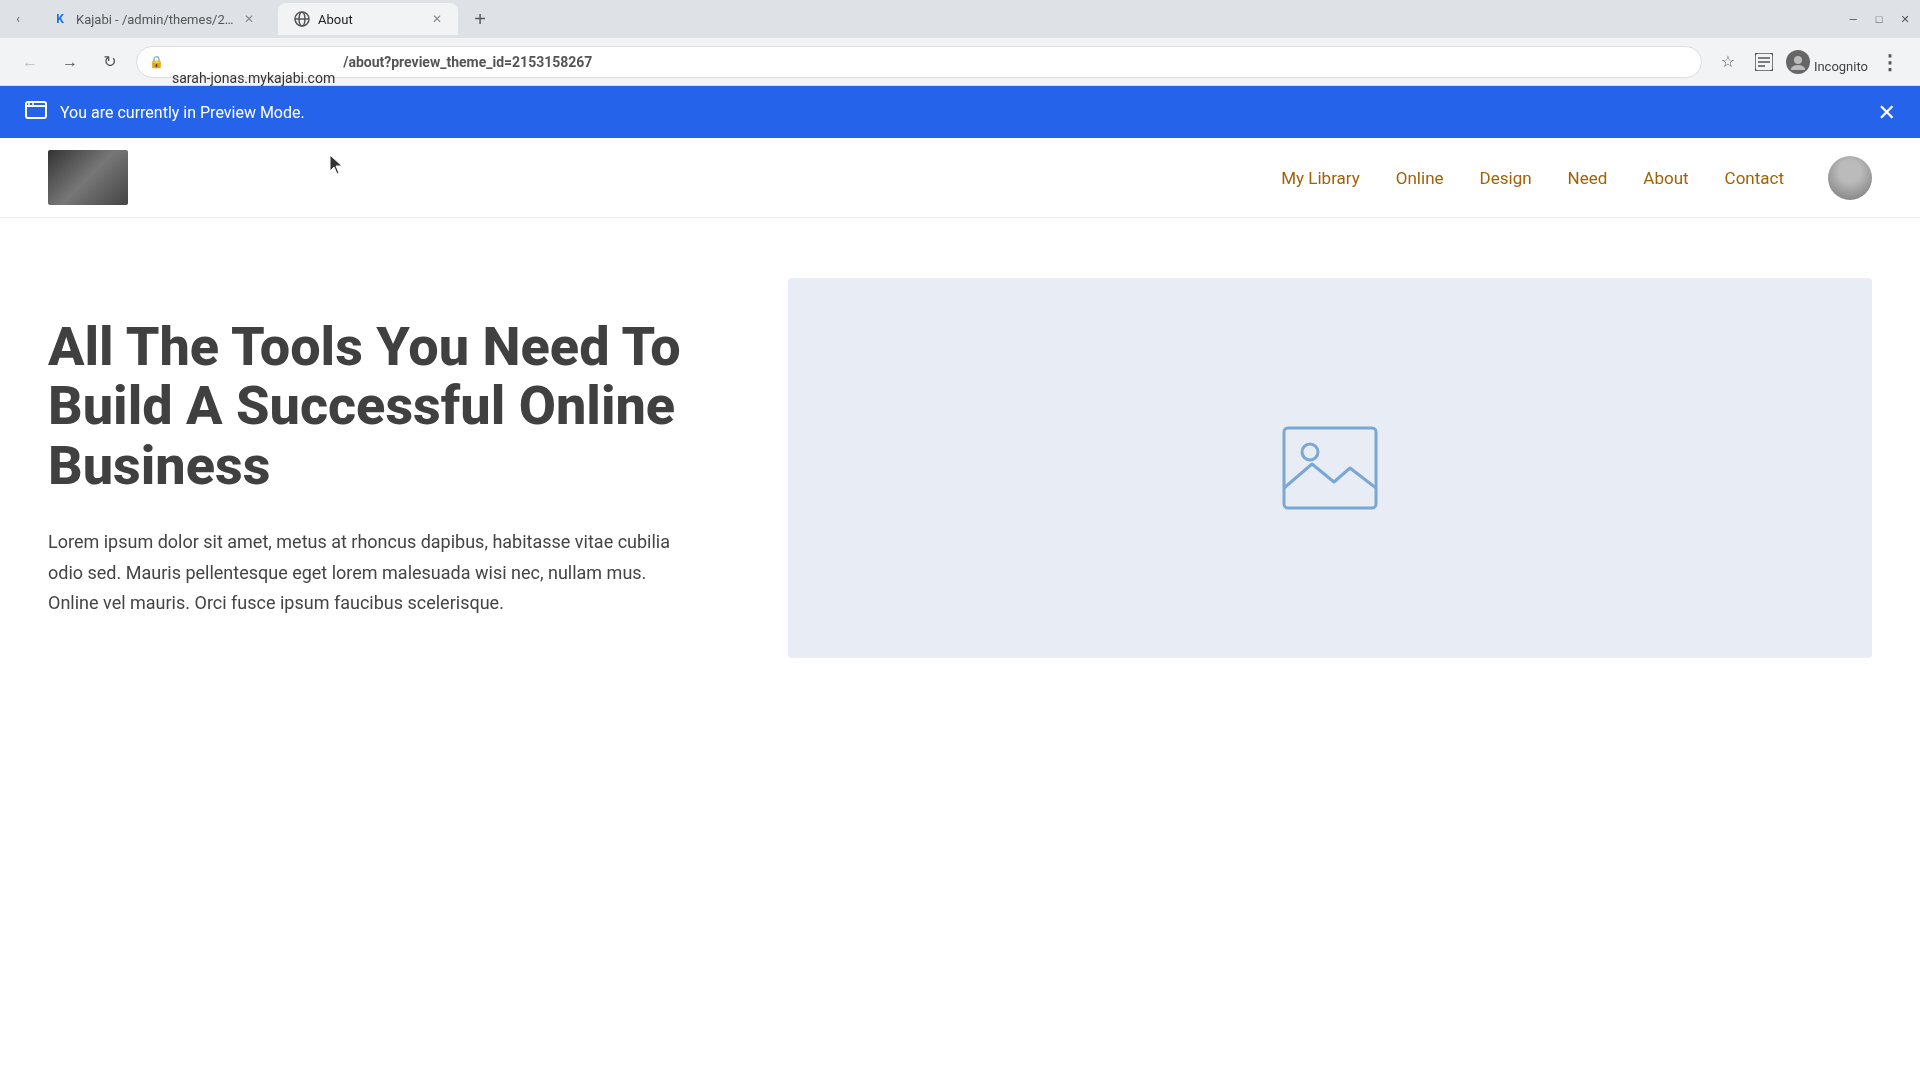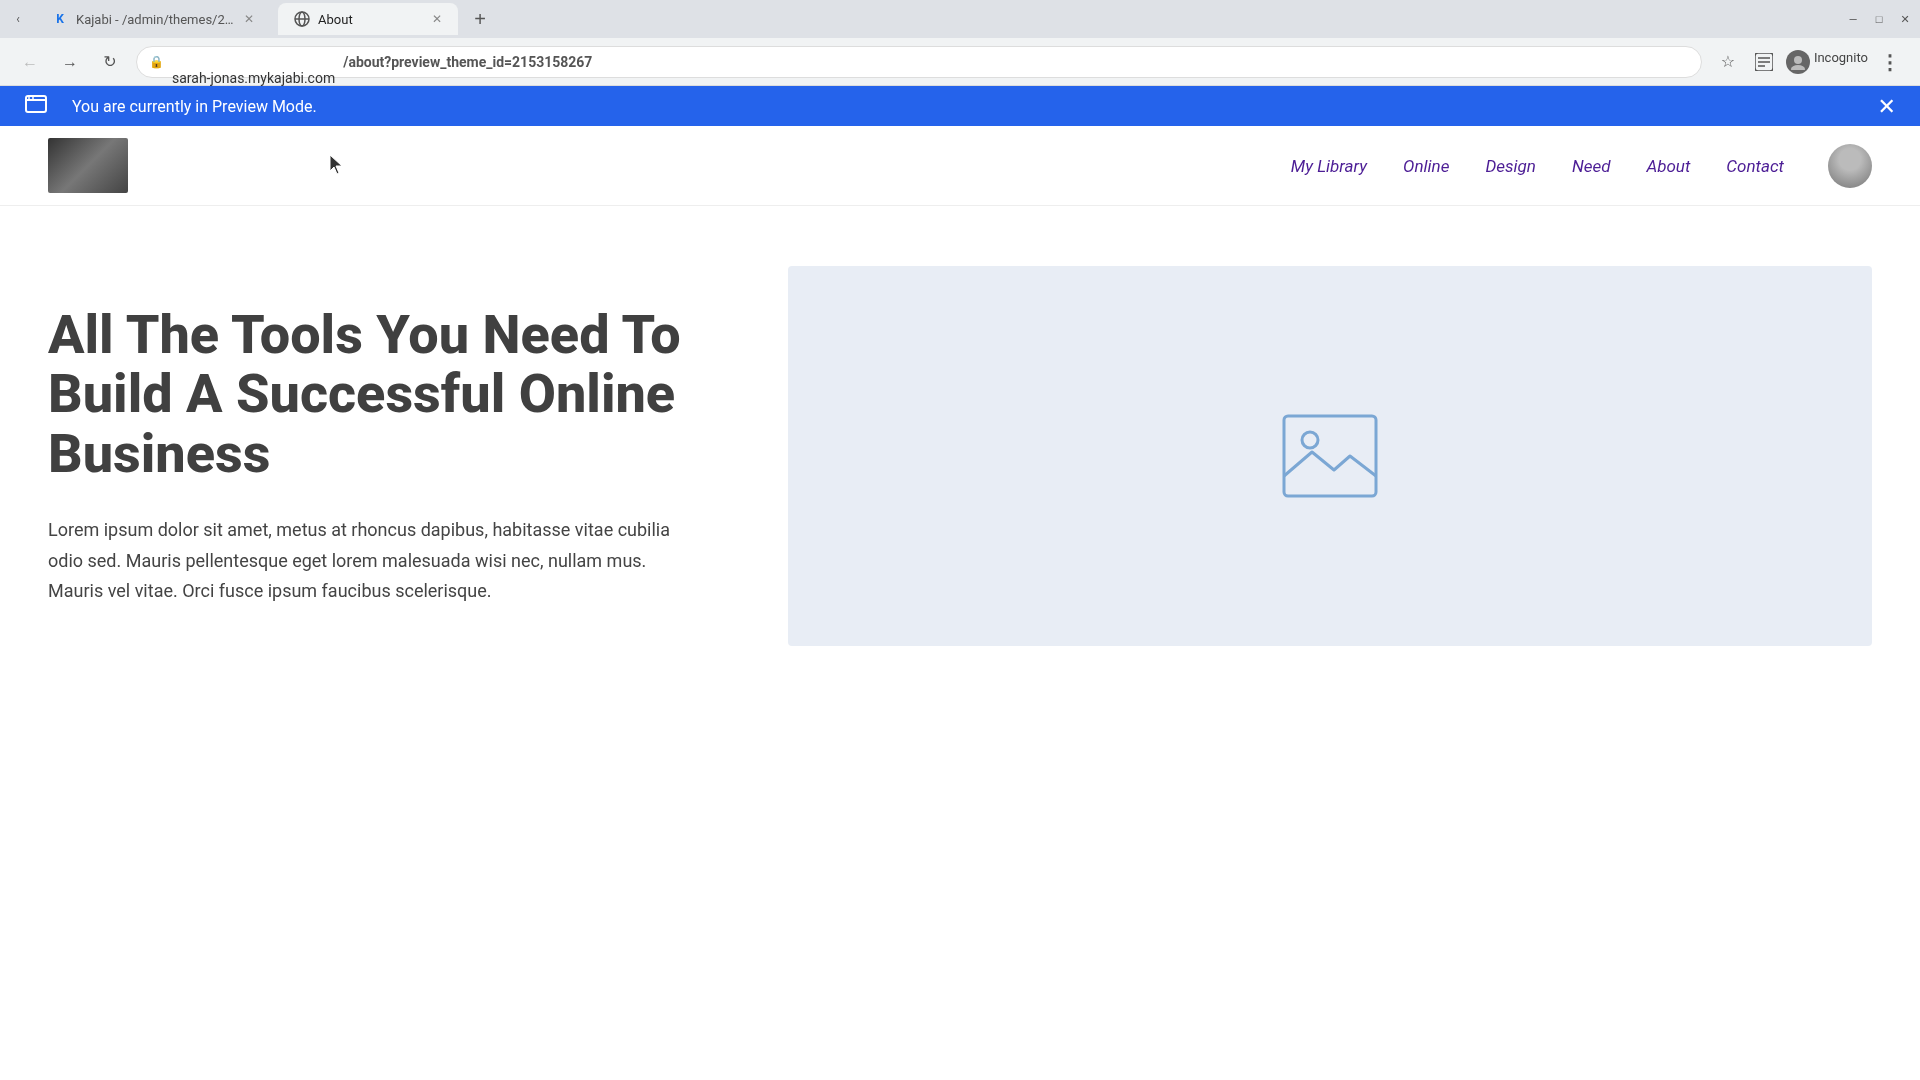--- a/index.html
+++ b/index.html
@@ -15,37 +15,37 @@
 
     .browser-toolbar { background: #f1f3f4; height: 48px; display: flex; align-items: center; padding: 0 16px; gap: 12px; border-bottom: 1px solid #ddd; }
     .nav-btn { width: 28px; height: 28px; border-radius: 50%; display: flex; align-items: center; justify-content: center; cursor: pointer; color: #555; font-size: 16px; background: none; border: none; }
     .nav-btn.disabled { color: #bbb; cursor: default; }
     .address-bar { flex: 1; height: 32px; background: #fff; border-radius: 16px; display: flex; align-items: center; padding: 0 12px; gap: 8px; font-size: 14px; color: #333; border: 1px solid #ddd; }
     .address-bar .lock-icon { color: #555; font-size: 12px; }
     .address-highlight { color: #333; margin-top: 32px; }
     .address-path { color: #555; font-weight: bold; }
     .toolbar-actions { display: flex; align-items: center; gap: 8px; }
     .toolbar-icon-btn { width: 28px; height: 28px; border-radius: 50%; display: flex; align-items: center; justify-content: center; cursor: pointer; color: #555; font-size: 16px; background: none; border: none; }
-    .profile-incognito { display: flex; align-items: flex-start; gap: 4px; font-size: 13px; color: #444; cursor: pointer; }
+    .profile-incognito { display: flex; align-items: flex-end; gap: 4px; font-size: 13px; color: #444; cursor: pointer; }
     .incognito-avatar { width: 24px; height: 24px; border-radius: 50%; background: #666; display: flex; align-items: center; justify-content: center; color: #fff; font-size: 12px; }
 
     
-    .preview-banner { background: #2563eb; color: #fff; height: 40px; display: flex; align-items: center; padding: 0 24px; gap: 24px; font-size: 16px; }
+    .preview-banner { background: #2563eb; color: #fff; height: 52px; display: flex; align-items: center; padding: 0 24px; gap: 12px; font-size: 16px; }
     .preview-banner .banner-icon { font-size: 20px; }
     .preview-banner .banner-close { margin-left: auto; cursor: pointer; font-size: 20px; color: #fff; }
 
     
     .website { background: #fff; }
 
     
     .site-nav { display: flex; align-items: center; padding: 0 48px; height: 80px; border-bottom: 1px solid #eee; }
     .logo-placeholder { width: 80px; height: 55px; background: #555; display: flex; align-items: center; justify-content: center; overflow: hidden; border-radius: 2px; }
     .logo-img-inner { width: 100%; height: 100%; background: linear-gradient(135deg, #333 0%, #777 50%, #444 100%); }
     .site-nav-links { margin-left: auto; display: flex; align-items: center; gap: 36px; font-size: 17px; color: #222; }
-    .nav-link { text-decoration: none; color: #4c1d95; cursor: pointer; white-space: nowrap; font-style: italic; }
+    .nav-link { text-decoration: none; color: #a16207; cursor: pointer; white-space: nowrap; }
     .nav-avatar { width: 44px; height: 44px; border-radius: 50%; background: #888; display: flex; align-items: center; justify-content: center; overflow: hidden; cursor: pointer; margin-left: 8px; }
     .nav-avatar-inner { width: 100%; height: 100%; background: radial-gradient(circle at 50% 35%, #bbb 30%, #888 80%); }
 
     
     .hero-section { display: flex; align-items: center; min-height: 420px; padding: 60px 48px 60px 48px; }
     .hero-text { flex: 0 0 700px; max-width: 700px; }
     .hero-title { font-size: 54px; font-weight: 800; line-height: 1.1; color: #404040; margin-bottom: 32px; }
     .hero-body { font-size: 18px; color: #444; line-height: 1.7; max-width: 640px; }
 
     .hero-image { flex: 1; margin-left: auto; background: #e8edf5; border-radius: 4px; min-height: 380px; display: flex; align-items: center; justify-content: center; margin-right: 0; }
@@ -158,21 +158,21 @@
       <a class="nav-link">Contact</a>
       <div class="nav-avatar">
         <div class="nav-avatar-inner"></div>
       </div>
     </div>
   </nav>
 
   <section class="hero-section">
     <div class="hero-text">
       <h1 class="hero-title">All The Tools You Need To Build A Successful Online Business</h1>
-      <p class="hero-body">Lorem ipsum dolor sit amet, metus at rhoncus dapibus, habitasse vitae cubilia odio sed. Mauris pellentesque eget lorem malesuada wisi nec, nullam mus. Mauris vel vitae. Orci fusce ipsum faucibus scelerisque.</p>
+      <p class="hero-body">Lorem ipsum dolor sit amet, metus at rhoncus dapibus, habitasse vitae cubilia odio sed. Mauris pellentesque eget lorem malesuada wisi nec, nullam mus. Online vel mauris. Orci fusce ipsum faucibus scelerisque.</p>
     </div>
 
     <div class="hero-image" style="flex:1; margin-left: 40px; min-height: 380px; background:#e8edf5; border-radius:4px; display:flex; align-items:center; justify-content:center;">
       <div class="image-placeholder-icon">
         <svg width="100" height="88" viewBox="0 0 100 88" fill="none" xmlns="http://www.w3.org/2000/svg">
           <rect x="4" y="4" width="92" height="80" rx="4" stroke="#7ba7d4" stroke-width="3" fill="none"></rect>
           <circle cx="30" cy="28" r="8" stroke="#7ba7d4" stroke-width="3" fill="none"></circle>
           <polyline points="4,64 32,40 54,58 70,44 96,64" stroke="#7ba7d4" stroke-width="3" fill="none" stroke-linejoin="round"></polyline>
         </svg>
       </div>

